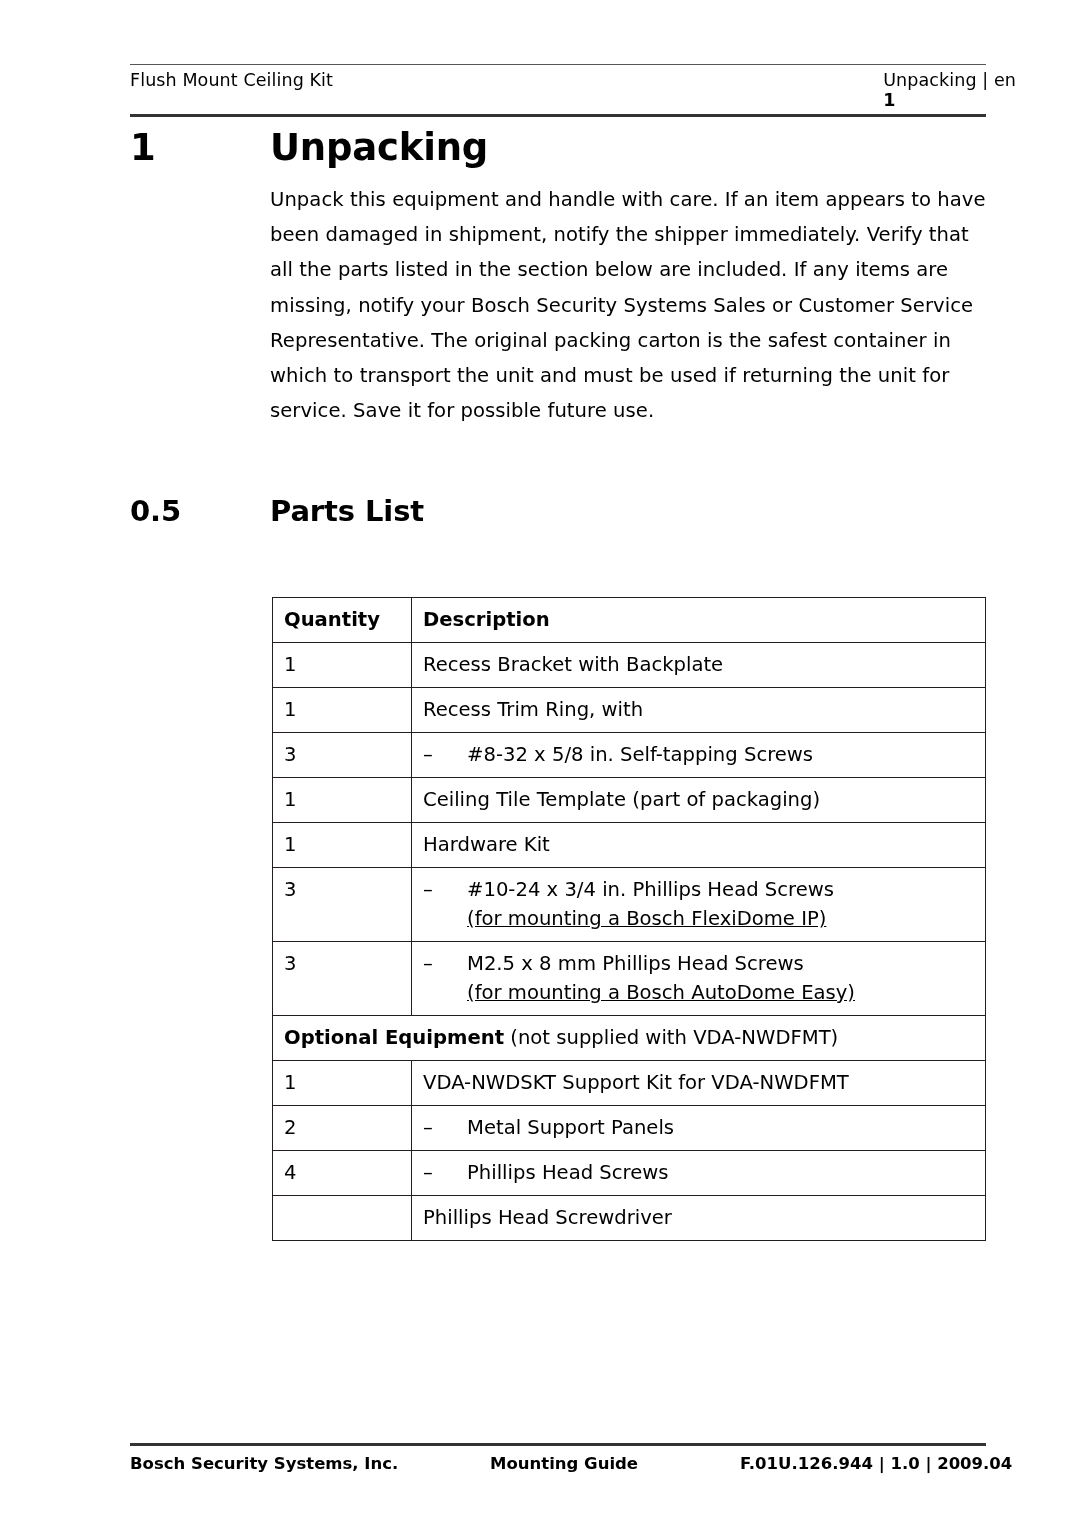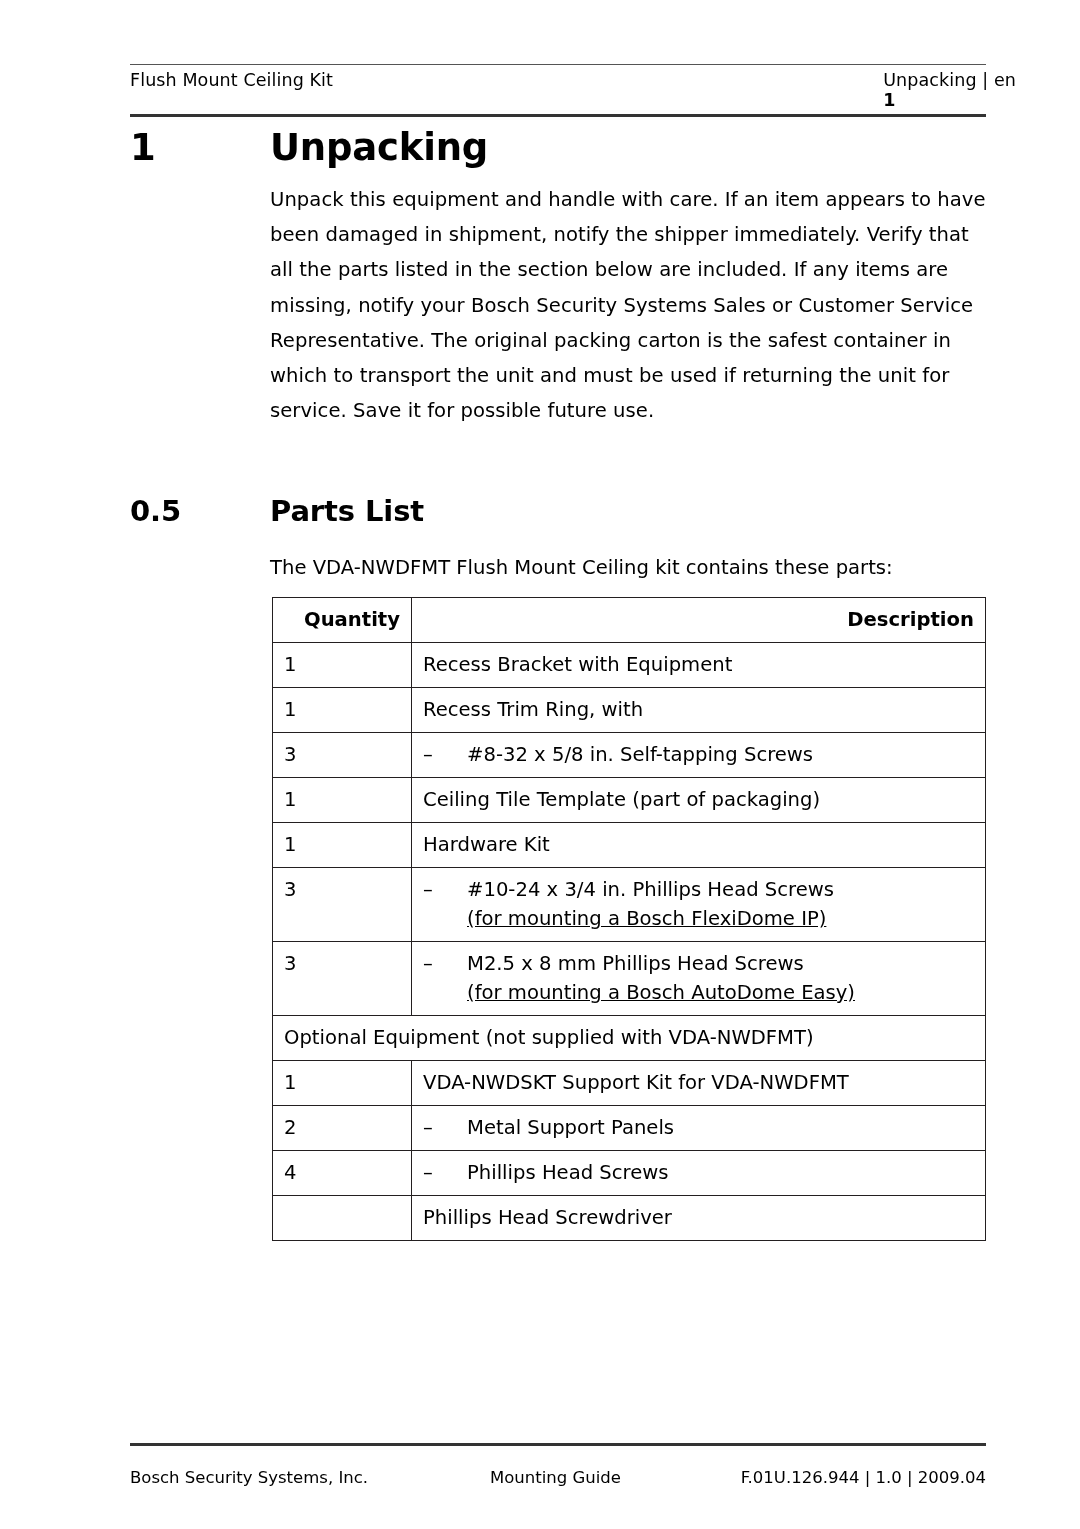--- a/index.html
+++ b/index.html
@@ -120,21 +120,20 @@
   .parts-table td, .parts-table th {
     border: 1.6px solid #231f20;
     padding: 7px 11px 8px 11px;
     vertical-align: top;
     text-align: left;
     font-weight: normal;
     line-height: 29px;
   }
   .parts-table th {
     font-weight: bold;
-    text-align: right;
   }
   .col-qty { width: 139px; }
   .qty-cell { }
   .desc-cell { }
   .sub-item {
     display: flex;
   }
   .sub-item .dash {
     width: 44px;
     flex: none;
@@ -143,41 +142,42 @@
     flex: 1;
   }
   .sub-note {
     margin-left: 44px;
     text-decoration: underline;
   }
   .section-row td {
     padding-left: 11px;
   }
   .section-row .section-title {
-    font-weight: normal;
+    font-weight: bold;
   }
   .empty-qty { }
 
   
   .footer {
     position: absolute;
     left: 130px;
     top: 1443px;
     width: 856px;
   }
   .footer-rule {
     height: 2.5px;
     background: #333333;
     width: 100%;
   }
   .footer-row {
     display: flex;
     align-items: flex-start;
-    padding-top: 22px;
+    padding-top: 8px;
     font-size: 16.5px;
+    font-weight: bold;
   }
   .footer-left { width: 360px; flex: none; }
   .footer-center { width: 250px; flex: none; }
   .footer-right { flex: 1; text-align: right; white-space: nowrap; }
 </style>
 </head>
 <body>
 
 <div class="page">
 
@@ -198,39 +198,38 @@
     <span>Unpacking</span>
   </div>
 
   <div class="body-para">Unpack this equipment and handle with care. If an item appears to have been damaged in shipment, notify the shipper immediately. Verify that all the parts listed in the section below are included. If any items are missing, notify your Bosch Security Systems Sales or Customer Service Representative. The original packing carton is the safest container in which to transport the unit and must be used if returning the unit for service. Save it for possible future use.</div>
 
   <div class="h2">
     <span class="num">0.5</span>
     <span>Parts List</span>
   </div>
 
-  <div class="intro-line">The VDA-NWDFMT Flush Mount Ceiling kit contains these parts:</div>
 
   <table class="parts-table">
     <colgroup>
       <col class="col-qty">
       <col>
     </colgroup>
     <thead>
       <tr>
         <th>Quantity</th>
         <th>Description</th>
       </tr>
     </thead>
     <tbody>
 
       <tr>
         <td class="qty-cell">1</td>
         <td class="desc-cell">
-          <span>Recess Bracket with Equipment</span>
+          <span>Recess Bracket with Backplate</span>
         </td>
       </tr>
 
       <tr>
         <td class="qty-cell">1</td>
         <td class="desc-cell">
           <span>Recess Trim Ring, with</span>
         </td>
       </tr>
 

